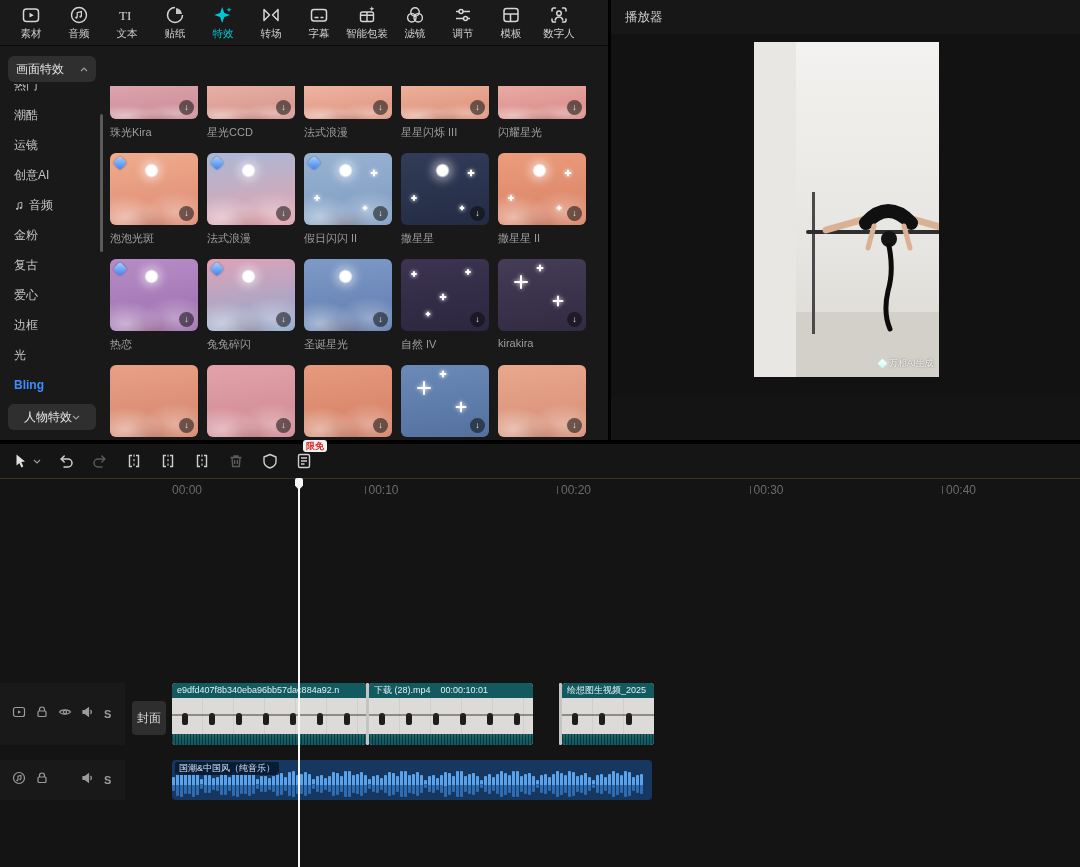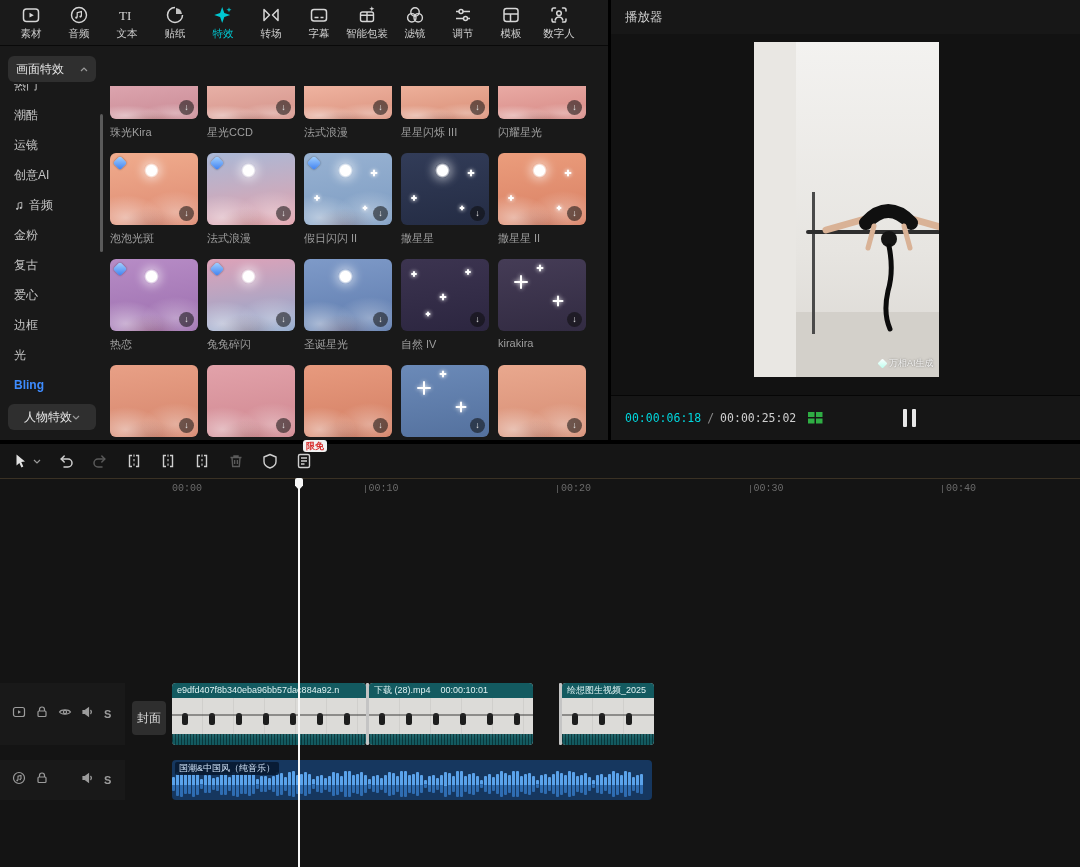--- a/index.html
+++ b/index.html
@@ -66,21 +66,21 @@
 .time .tot{color:#cfcfcf;}
 .pause{position:absolute;left:288px;top:13px;width:20px;height:18px;display:flex;gap:5px;justify-content:center;cursor:pointer;}
 .pause i{width:4px;height:18px;background:#e8e8e8;border-radius:1px;}
 
 
 .timeline{position:absolute;top:444px;left:0;width:1080px;height:423px;background:#141414;}
 .tl-toolbar{position:absolute;top:0;left:0;right:0;height:34px;display:flex;align-items:center;padding-left:12px;gap:16px;background:#151515;}
 .tl-tool{position:relative;display:flex;align-items:center;gap:3px;cursor:pointer;}
 .badge{position:absolute;top:-12px;left:8px;background:#f2f2f2;color:#d8302f;font-size:9px;line-height:12px;padding:0 3px;border-radius:3px;white-space:nowrap;font-weight:bold;}
 .ruler{position:absolute;top:34px;left:0;right:0;height:17px;border-top:1px solid #3a3124;}
-.ruler-mark{position:absolute;top:4px;display:flex;align-items:center;gap:3px;color:#6b6b6b;font-size:10px;font-family:Liberation Mono, monospace;text-align:center;}
+.ruler-mark{position:absolute;top:4px;display:flex;align-items:center;gap:3px;color:#6b6b6b;font-size:12px;font-family:Liberation Sans, sans-serif;text-align:center;}
 .ruler-mark .tick{width:1px;height:8px;background:#565656;}
 .track-head{position:absolute;left:0;width:125px;background:#191919;display:flex;align-items:center;gap:9px;padding-left:12px;}
 .track-head .s{font-size:11px;color:#9c9c9c;font-weight:bold;}
 .spacer{width:14px;}
 .cover-btn{position:absolute;left:132px;top:257px;width:34px;height:34px;background:#2e2e2e;border-radius:4px;color:#ddd;font-size:12px;display:flex;align-items:center;justify-content:center;cursor:pointer;}
 .clip{position:absolute;top:239px;height:62px;border-radius:4px;overflow:hidden;background:#d8d7d4;cursor:pointer;}
 .clip-top{height:15px;background:#135a60;color:#dff2f2;font-size:9px;line-height:15px;padding:0 5px;white-space:nowrap;overflow:hidden;display:flex;gap:10px;}
 .clip-mid{position:absolute;top:15px;left:0;right:0;bottom:11px;background:repeating-linear-gradient(90deg,#dcdbd8 0 30px,#d0cfcc 30px 31px);}
 .clip-mid::after{content:"";position:absolute;left:0;right:0;top:45%;height:2px;background:rgba(45,45,45,.45);}
 .fig{position:absolute;width:6px;height:12px;background:#1d1d1d;border-radius:3px 3px 2px 2px;}
@@ -464,39 +464,20 @@
           <path d="M78 184 L72 206" stroke="#d9b296" stroke-width="5" stroke-linecap="round"></path>
           <path d="M108 184 L114 206" stroke="#d9b296" stroke-width="5" stroke-linecap="round"></path>
           <circle cx="93" cy="197" r="8" fill="#141414"></circle>
           <path d="M93 204 q5 25 -1 45 q-5 22 2 38" stroke="#0c0c0c" stroke-width="5" fill="none" stroke-linecap="round"></path>
         </svg>
         <div class="wm">
             <i></i>
             <span>万相AI生成</span>
           </div>
       </div>
-    </div>
-    <div class="pctrl">
-      <div class="time">
-        <span class="cur">00:00:06:18</span>
-        <span class="sep">/</span>
-        <span class="tot">00:00:25:02</span>
-        <span style="margin-left:6px;display:flex;">
-          <svg width="15" height="12" viewBox="0 0 15 12">
-              <rect width="6.5" height="5" fill="#2fae44"></rect>
-              <rect x="8" width="6.5" height="5" fill="#2fae44"></rect>
-              <rect y="6.5" width="6.5" height="5" fill="#2fae44"></rect>
-              <rect x="8" y="6.5" width="6.5" height="5" fill="#2fae44"></rect>
-            </svg>
-        </span>
-      </div>
-      <div class="pause">
-          <i></i>
-          <i></i>
-        </div>
     </div>
   </div>
 
   <div class="timeline" id="tl">
     <div class="tl-toolbar" id="tltb">
         <div class="tl-tool">
           <svg viewBox="0 0 18 18" width="18" height="18">
             <path d="M4.5 2.5 L13 9.5 L9.3 10.1 L11.3 14.6 L9.4 15.5 L7.4 11 L4.5 13.5 Z" fill="#e2e2e2"></path>
           </svg>
           <svg viewBox="0 0 8 5" width="8" height="5" fill="none" stroke="#9a9a9a" stroke-width="1.2">

